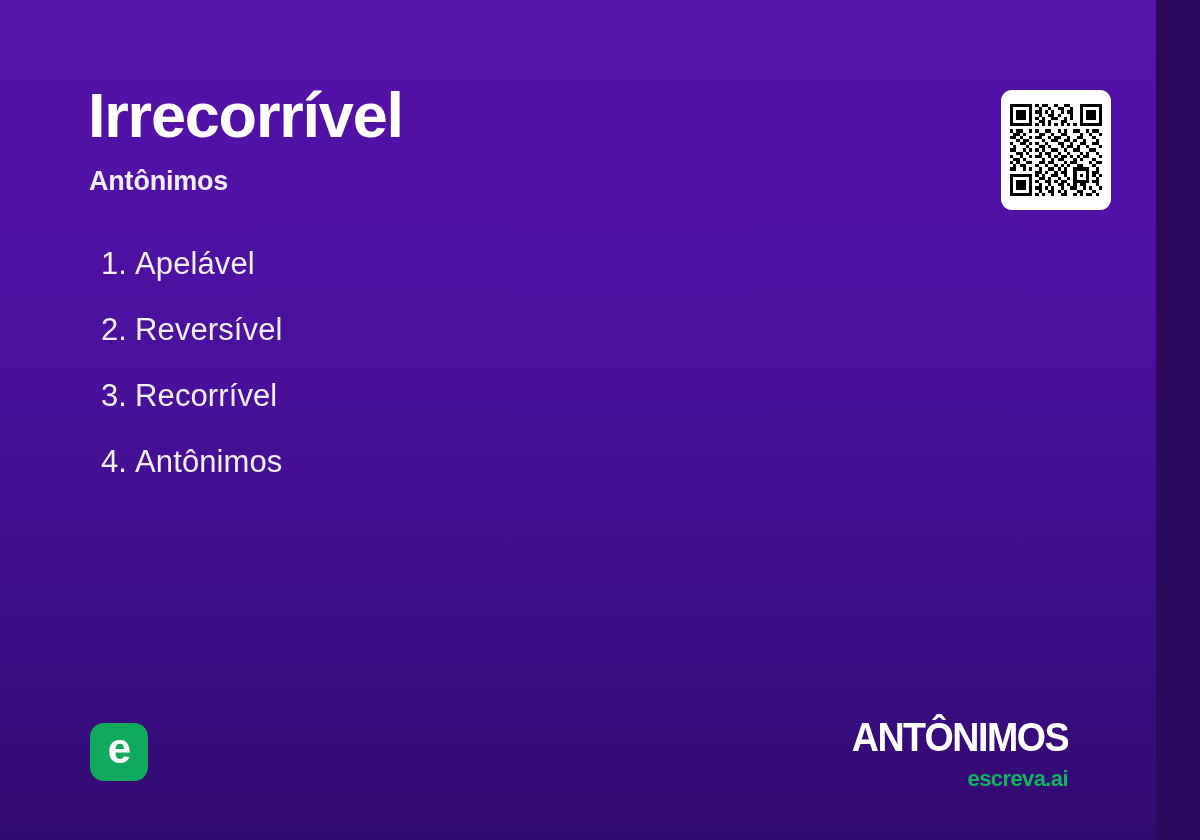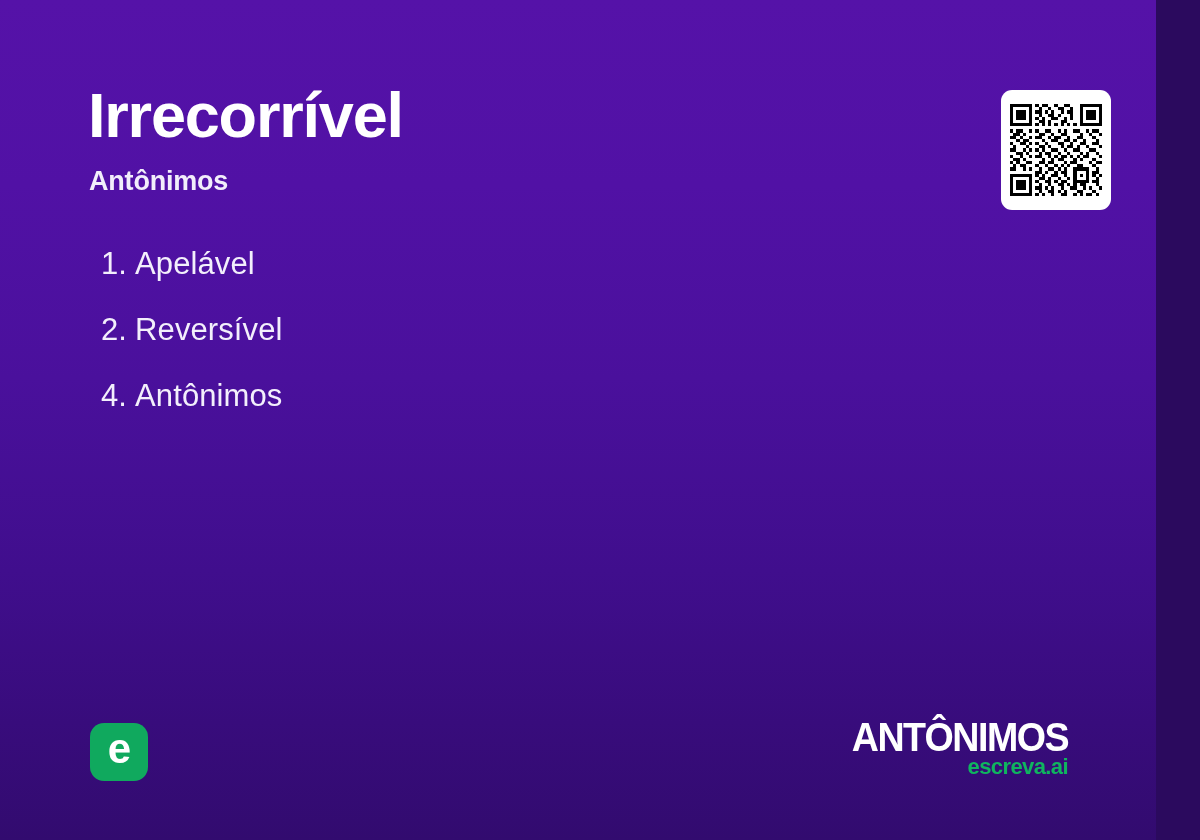--- a/index.html
+++ b/index.html
@@ -129,39 +129,42 @@
     transform: scaleX(0.94);
     transform-origin: right center;
     white-space: nowrap;
   }
   .brand-sub {
     font-size: 22px;
     font-weight: bold;
     color: #10b45f;
     line-height: 1;
     letter-spacing: -0.6px;
-    margin-top: 0;
+    margin-top: 12px;
     white-space: nowrap;
   }
 </style>
 </head>
 <body>
 
 <div class="card">
 
   <div class="title">Irrecorrível</div>
 
   <div class="subtitle">Antônimos</div>
 
   <ul class="list">
     <li class="list-item">
       <span class="idx">1.</span><span>Apelável</span>
     </li>
     <li class="list-item">
       <span class="idx">2.</span><span>Reversível</span>
+    </li>
+    <li class="list-item">
+      <span class="idx">3.</span><span>Recorrível</span>
     </li>
     <li class="list-item">
       <span class="idx">4.</span><span>Antônimos</span>
     </li>
   </ul>
 
   <div class="qr-wrap">
     <svg viewBox="0 0 29 29">
       <rect x="0" y="0" width="29" height="29" fill="#ffffff"></rect>
       <g fill="#000000">

